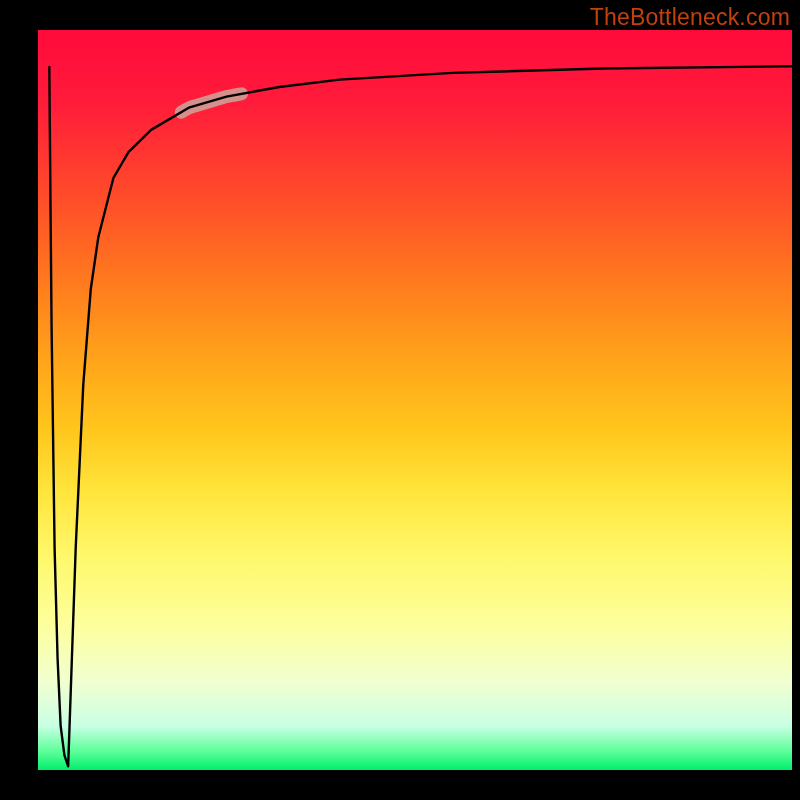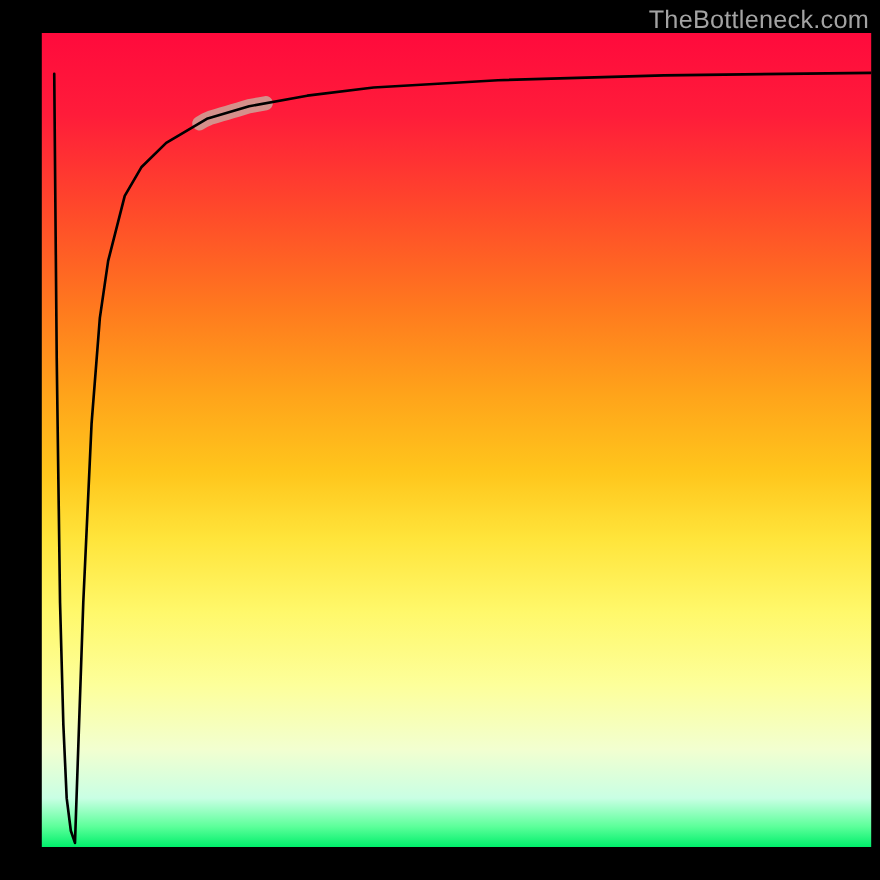--- a/index.html
+++ b/index.html
@@ -37,21 +37,21 @@
       #5cff9a 97.5%,
       #00ef6b 100%
     );
   }
   .watermark {
     position: absolute;
     top: 4px;
     right: 10px;
     font-family: Arial, Helvetica, sans-serif;
     font-size: 23px;
-    color: #a3a3a3;
+    color: #c2410c;
     font-weight: 500;
     letter-spacing: 0.2px;
     user-select: none;
     text-align: center;
   }
   svg.curve {
     position: absolute;
     left: 0;
     top: 0;
     width: 754px;

